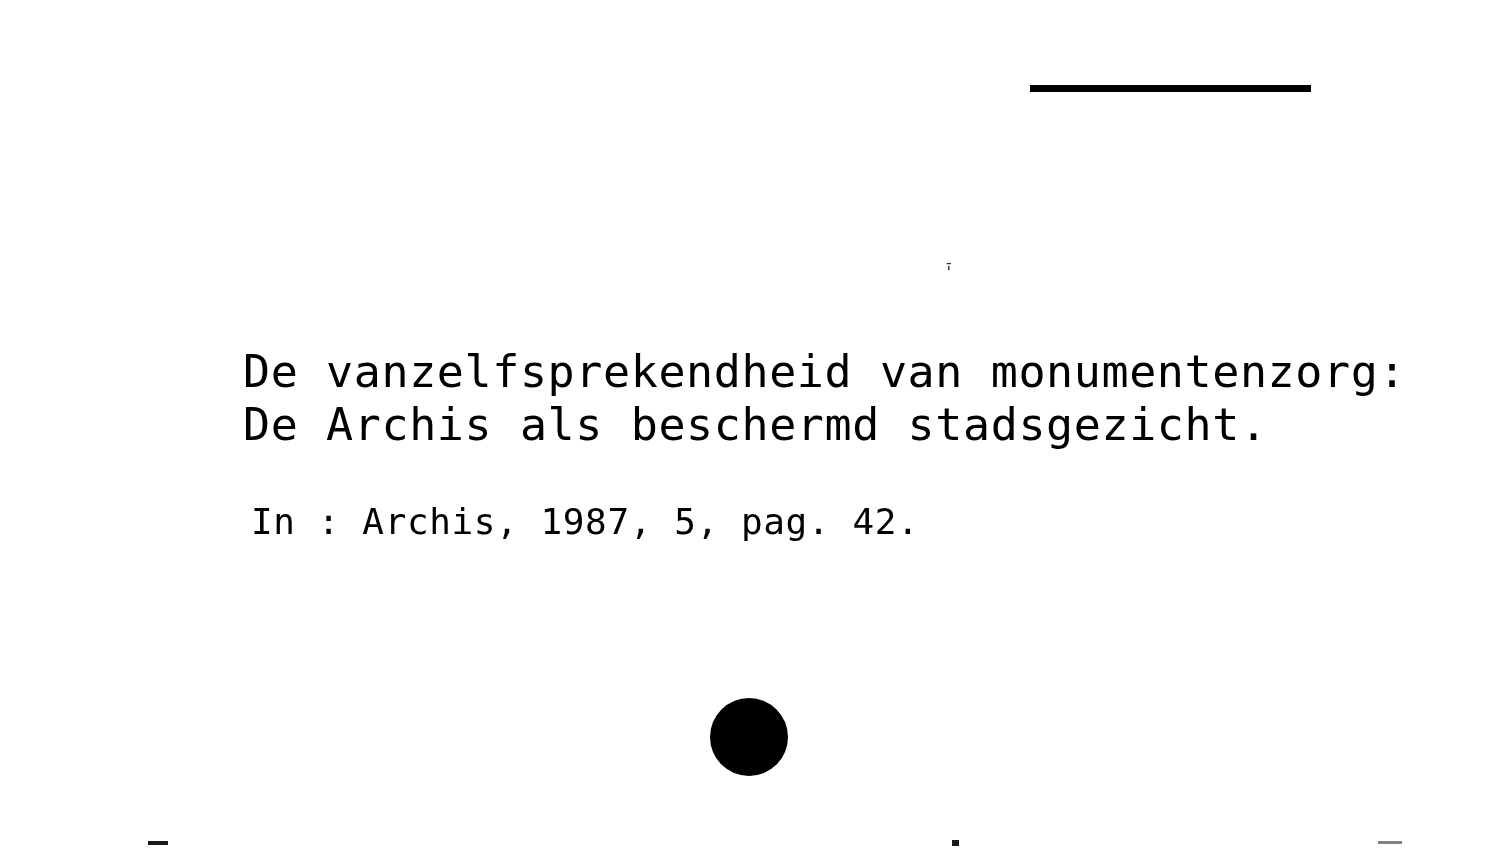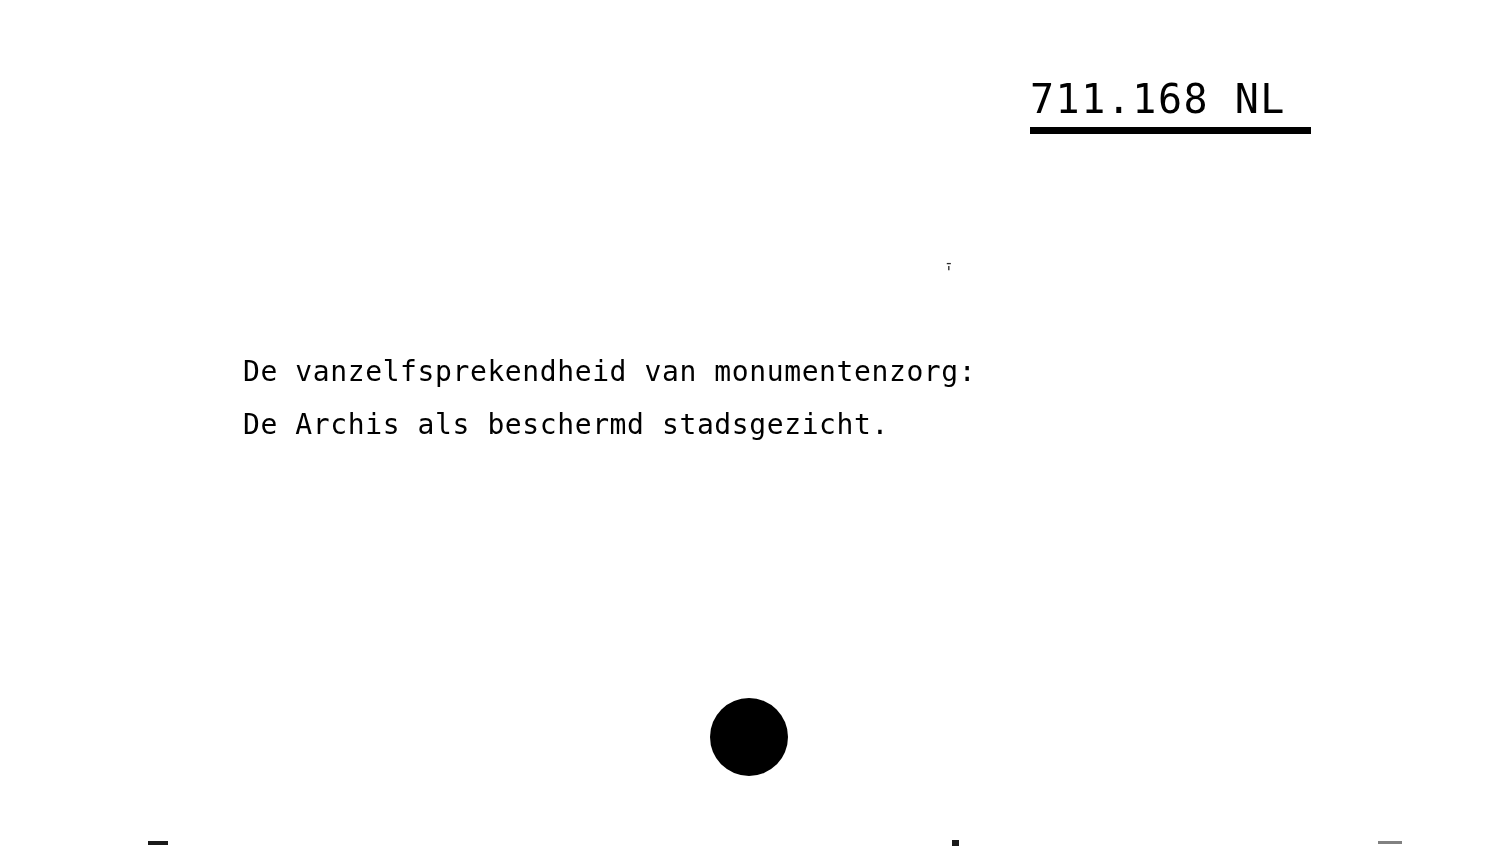--- a/index.html
+++ b/index.html
@@ -60,21 +60,21 @@
 
   
   .title-block {
     position: absolute;
     top: 345px;
     left: 243px;
     width: 1100px;
   }
   .title-line {
     font-family: "DejaVu Sans Mono", monospace;
-    font-size: 28px;
+    font-size: 45px;
     line-height: 53px;
     letter-spacing: 0.6px;
     white-space: pre;
     font-weight: 500;
   }
 
   
   .source-block {
     position: absolute;
     top: 497px;
@@ -125,31 +125,33 @@
     height: 3px;
     opacity: 0.55;
   }
 </style>
 </head>
 <body>
 
 <div class="page">
 
   <div class="callnumber-block">
-    <div class="callnumber-text">711.168 NL</div>
     <div class="callnumber-rule"></div>
   </div>
 
   <div class="speck">-'</div>
 
   <div class="title-block">
     <div class="title-line">De vanzelfsprekendheid van monumentenzorg:</div>
     <div class="title-line">De Archis als beschermd stadsgezicht.</div>
   </div>
 
+  <div class="source-block">
+    <div class="source-line">In : Archis, 1987, 5, pag. 42.</div>
+  </div>
 
   <div class="index-dot"></div>
 
   <div class="edge-mark left"></div>
   <div class="edge-mark center"></div>
   <div class="edge-mark right"></div>
 
 </div>
 
 </body></html>

